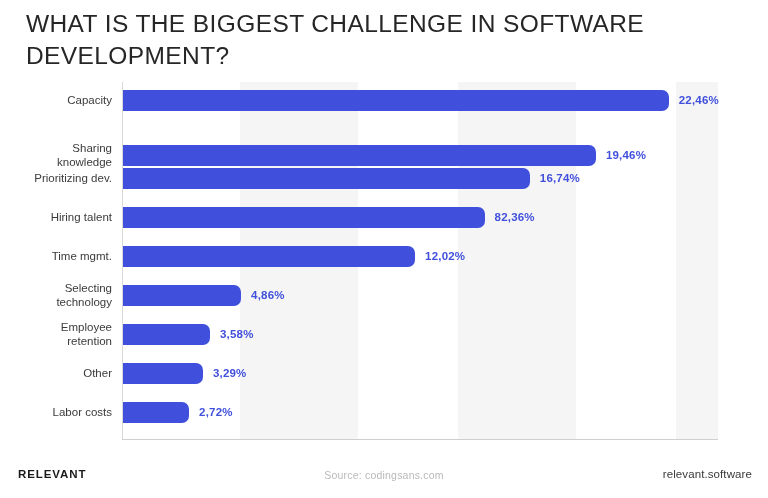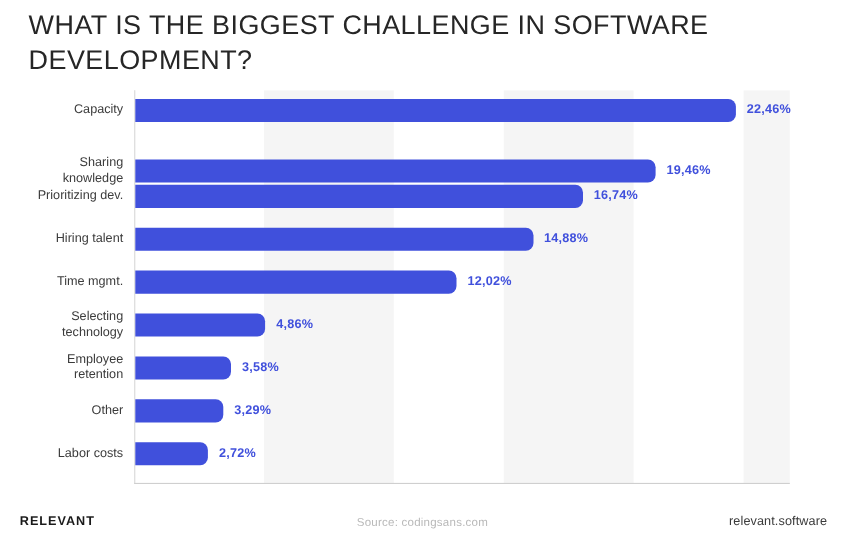--- a/index.html
+++ b/index.html
@@ -185,21 +185,21 @@
         <div class="val-label" style="left: 605.878px;">19,46%</div>
       </div>
       <div class="row" style="top: 86px;">
         <div class="cat-label">Prioritizing dev.</div>
         <div class="bar" style="width: 406.782px;"></div>
         <div class="val-label" style="left: 539.782px;">16,74%</div>
       </div>
       <div class="row" style="top: 125px;">
         <div class="cat-label">Hiring talent</div>
         <div class="bar" style="width: 361.584px;"></div>
-        <div class="val-label" style="left: 494.584px;">14,88%</div>
+        <div class="val-label" style="left: 494.584px;">82,36%</div>
       </div>
       <div class="row" style="top: 164px;">
         <div class="cat-label">Time mgmt.</div>
         <div class="bar" style="width: 292.086px;"></div>
         <div class="val-label" style="left: 425.086px;">12,02%</div>
       </div>
       <div class="row" style="top: 203px;">
         <div class="cat-label">Selecting
 technology</div>
         <div class="bar" style="width: 118.098px;"></div>

